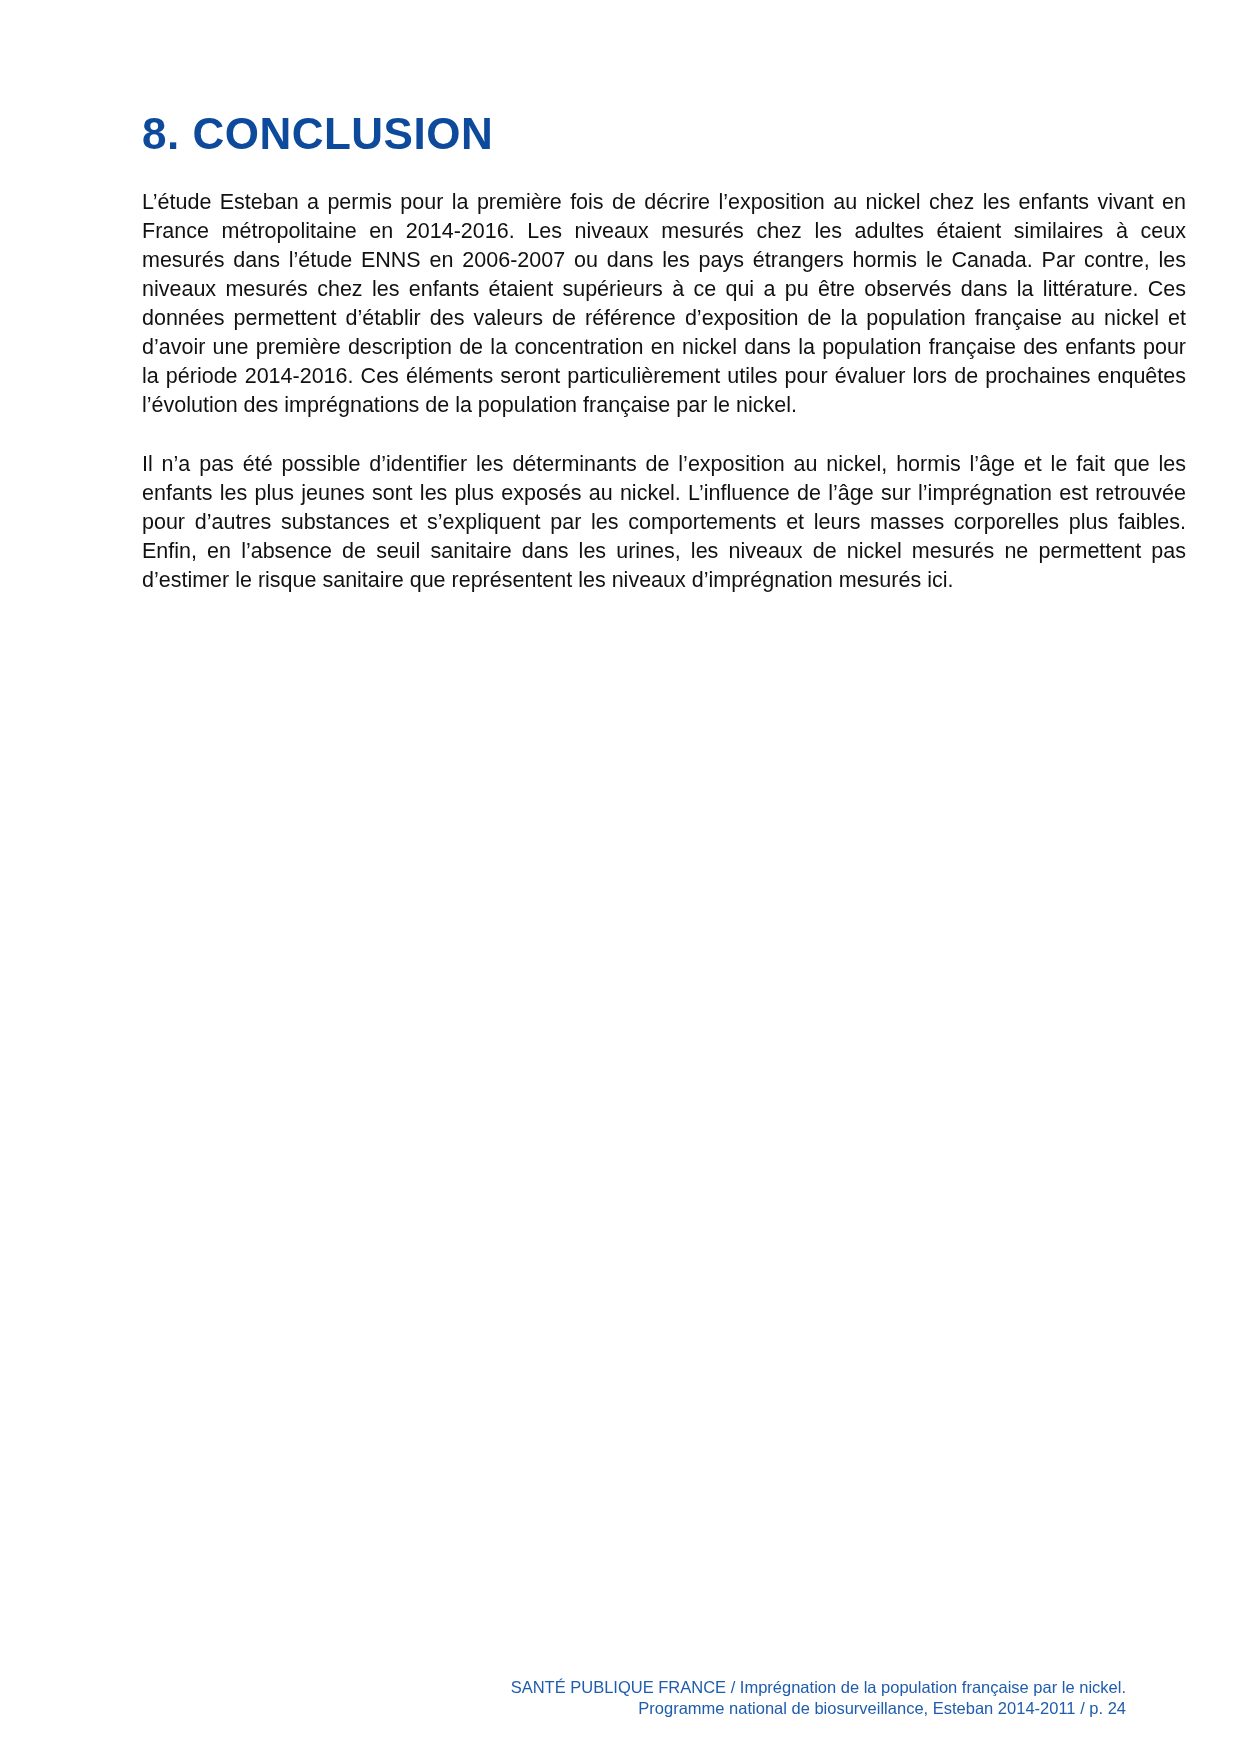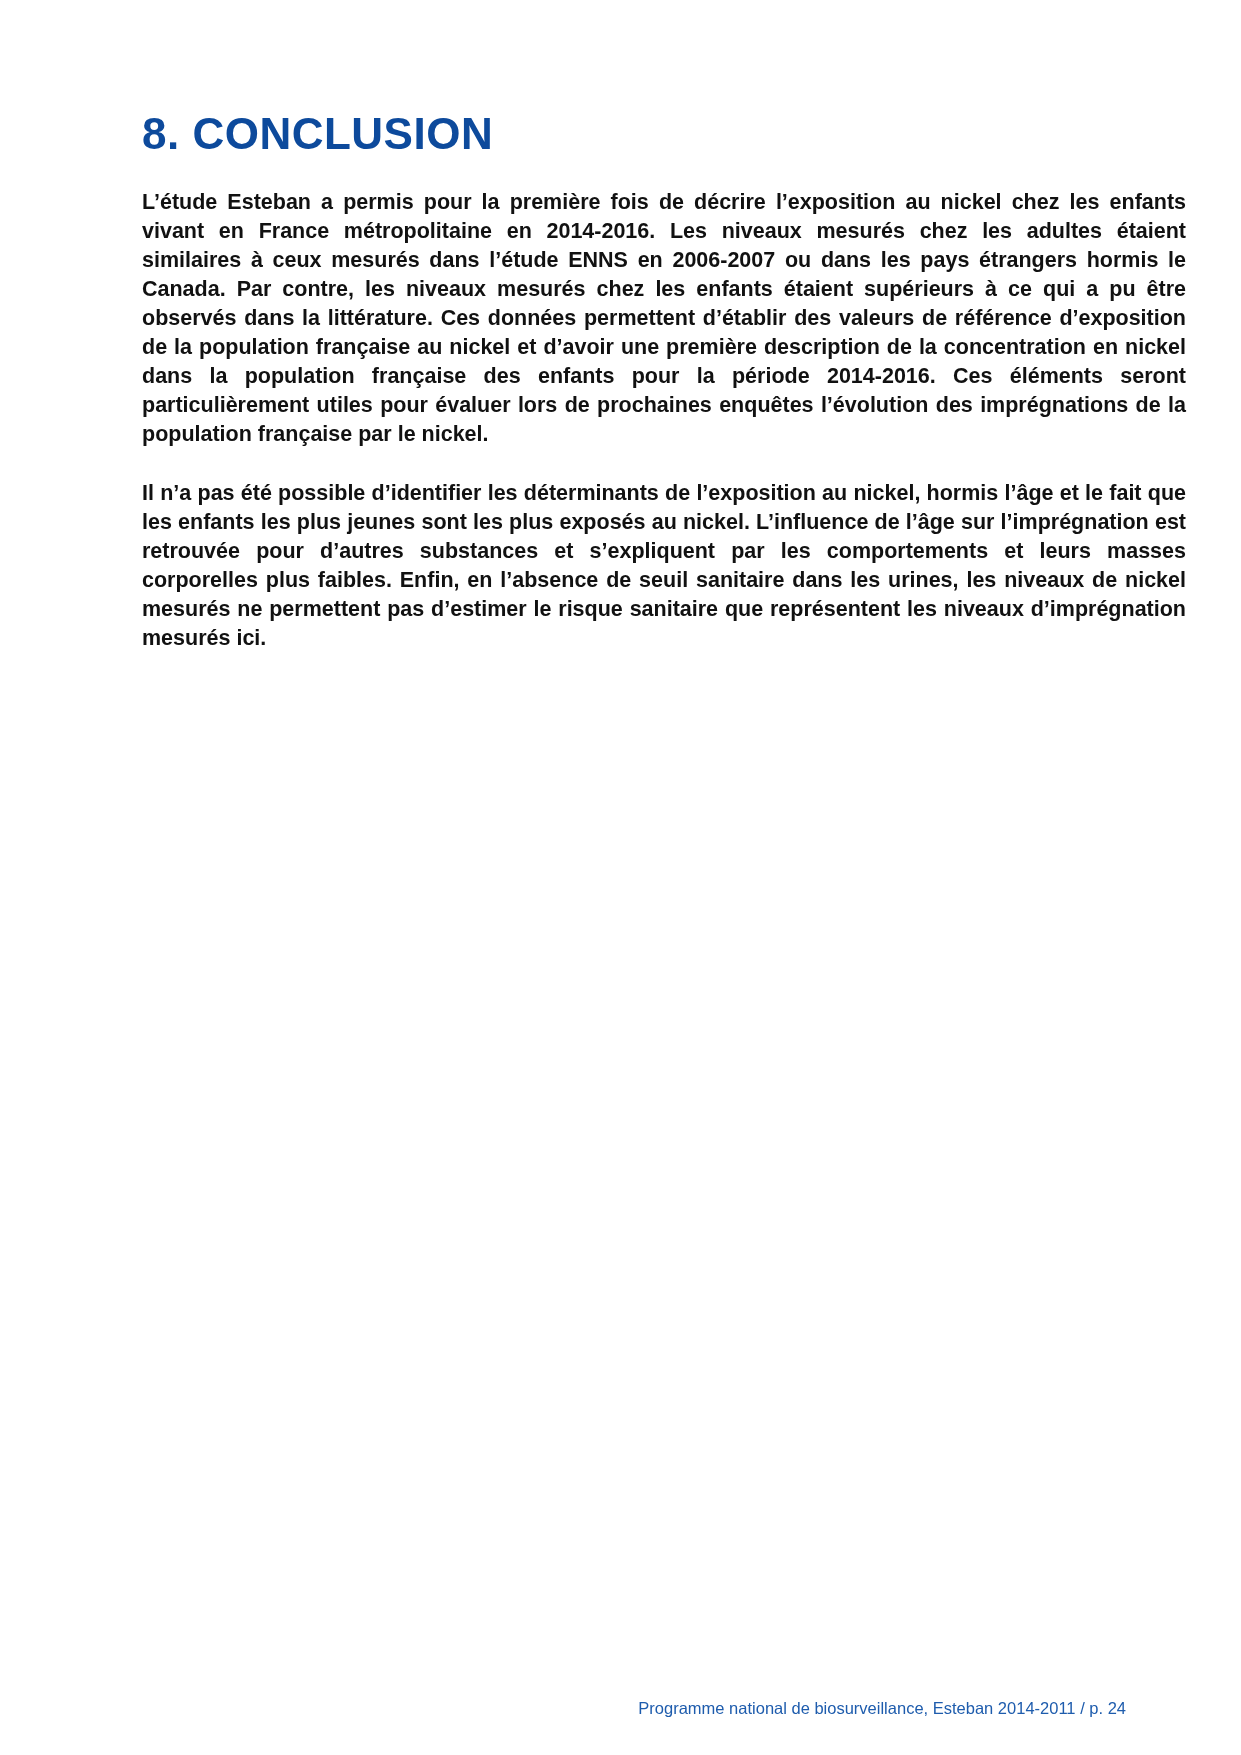--- a/index.html
+++ b/index.html
@@ -30,21 +30,20 @@
     letter-spacing: 0.5px;
     color: var(--heading-color, #0d4a9c);
   }
   .body-para {
     margin: 16px 0 30px 0;
     font-size: 21.5px;
     line-height: 29px;
     text-align: justify;
     text-justify: inter-word;
     color: #111111;
-    font-weight: bold;
   }
   .page-footer {
     position: absolute;
     right: 76px;
     bottom: 36px;
     text-align: right;
     font-size: 16.5px;
     line-height: 21px;
     color: var(--footer-color, #1e5cad);
   }
@@ -52,15 +51,16 @@
 </head>
 <body>
 
 <div class="page" style="--heading-color: #0d4a9c; --footer-color: #1e5cad; background: rgb(255, 255, 255);">
   <div class="content">
     <h1 class="section-heading">8. CONCLUSION</h1>
     <p class="body-para" style="color: rgb(17, 17, 17);">L’étude Esteban a permis pour la première fois de décrire l’exposition au nickel chez les enfants vivant en France métropolitaine en 2014-2016. Les niveaux mesurés chez les adultes étaient similaires à ceux mesurés dans l’étude ENNS en 2006-2007 ou dans les pays étrangers hormis le Canada. Par contre, les niveaux mesurés chez les enfants étaient supérieurs à ce qui a pu être observés dans la littérature. Ces données permettent d’établir des valeurs de référence d’exposition de la population française au nickel et d’avoir une première description de la concentration en nickel dans la population française des enfants pour la période 2014-2016. Ces éléments seront particulièrement utiles pour évaluer lors de prochaines enquêtes l’évolution des imprégnations de la population française par le nickel.</p>
     <p class="body-para" style="color: rgb(17, 17, 17);">Il n’a pas été possible d’identifier les déterminants de l’exposition au nickel, hormis l’âge et le fait que les enfants les plus jeunes sont les plus exposés au nickel. L’influence de l’âge sur l’imprégnation est retrouvée pour d’autres substances et s’expliquent par les comportements et leurs masses corporelles plus faibles. Enfin, en l’absence de seuil sanitaire dans les urines, les niveaux de nickel mesurés ne permettent pas d’estimer le risque sanitaire que représentent les niveaux d’imprégnation mesurés ici.</p>
   </div>
   <div class="page-footer">
+    <div>SANTÉ PUBLIQUE FRANCE / Imprégnation de la population française par le nickel.</div>
     <div>Programme national de biosurveillance, Esteban 2014-2011 / p. 24</div>
   </div>
 </div>
 
 </body></html>

